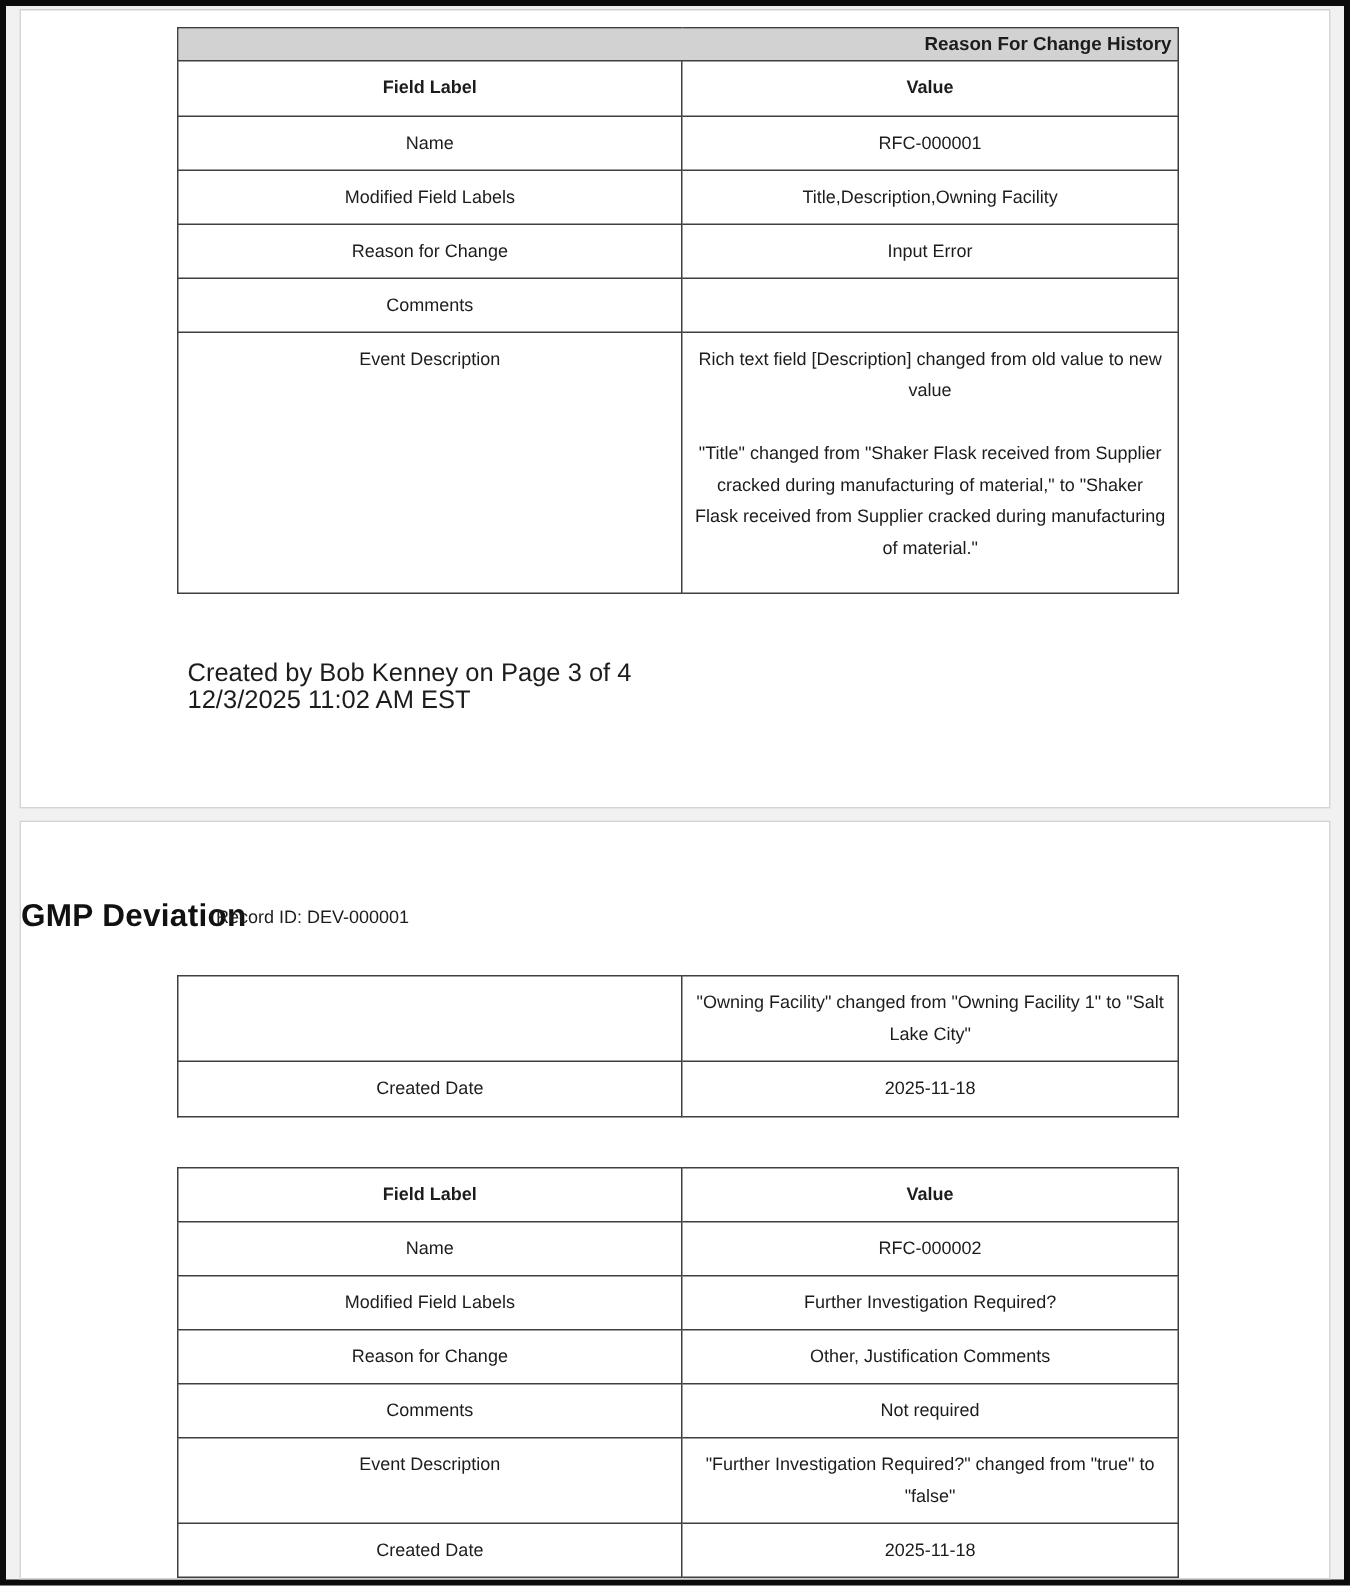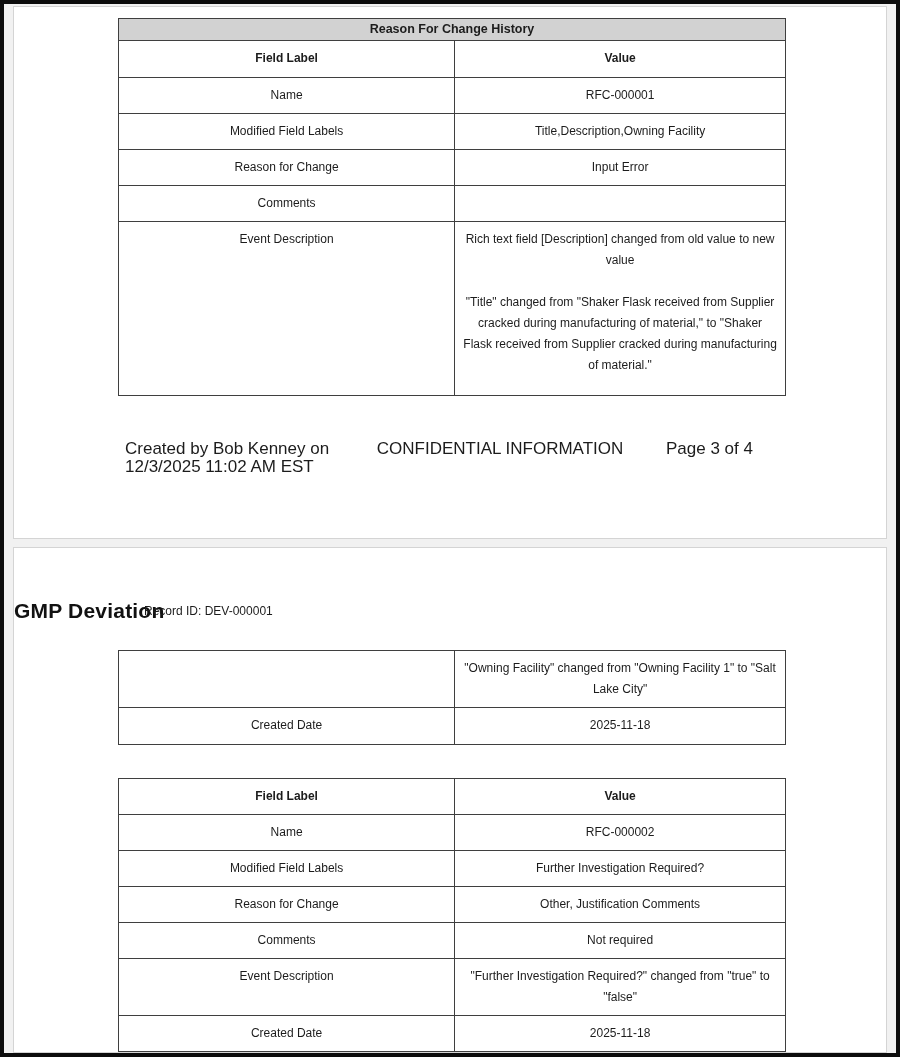--- a/index.html
+++ b/index.html
@@ -41,21 +41,21 @@
     vertical-align: top;
     overflow: hidden;
     text-align: center;
   }
   .col-label { width: 50.4%; }
   .col-value { width: 49.6%; }
   tr.title-row { height: 22px; }
   tr.title-row td {
     background: #d2d2d2;
     font-weight: bold;
-    text-align: center;
+    text-align: right;
     padding: 0 4px;
     font-size: 12.5px;
   }
   tr.header-row { height: 37px; }
   tr.header-row th { font-weight: bold; }
   tr.data-row { height: 35px; }
   tr.data-row-36 { height: 36px; }
   tr.tall-row { height: 174px; }
   tr.cont-row { height: 56px; }
   tr.event2-row { height: 55px; }
@@ -132,21 +132,20 @@
         <td class="label-cell">Event Description</td>
         <td class="value-cell">Rich text field [Description] changed from old value to new value
 
 "Title" changed from "Shaker Flask received from Supplier cracked during manufacturing of material," to "Shaker Flask received from Supplier cracked during manufacturing of material."</td>
       </tr>
     </tbody>
       </table>
 
     <div class="page-footer">
       <div class="footer-left">Created by Bob Kenney on 12/3/2025 11:02 AM EST</div>
-      <div class="footer-center">CONFIDENTIAL INFORMATION</div>
       <div class="footer-right">Page 3 of 4</div>
     </div>
   </div>
 
   <div class="page page-2">
     <div class="page2-header">
       <span class="record-id">Record ID: DEV-000001</span>
       <div class="doc-title">GMP Deviation</div>
     </div>
 

